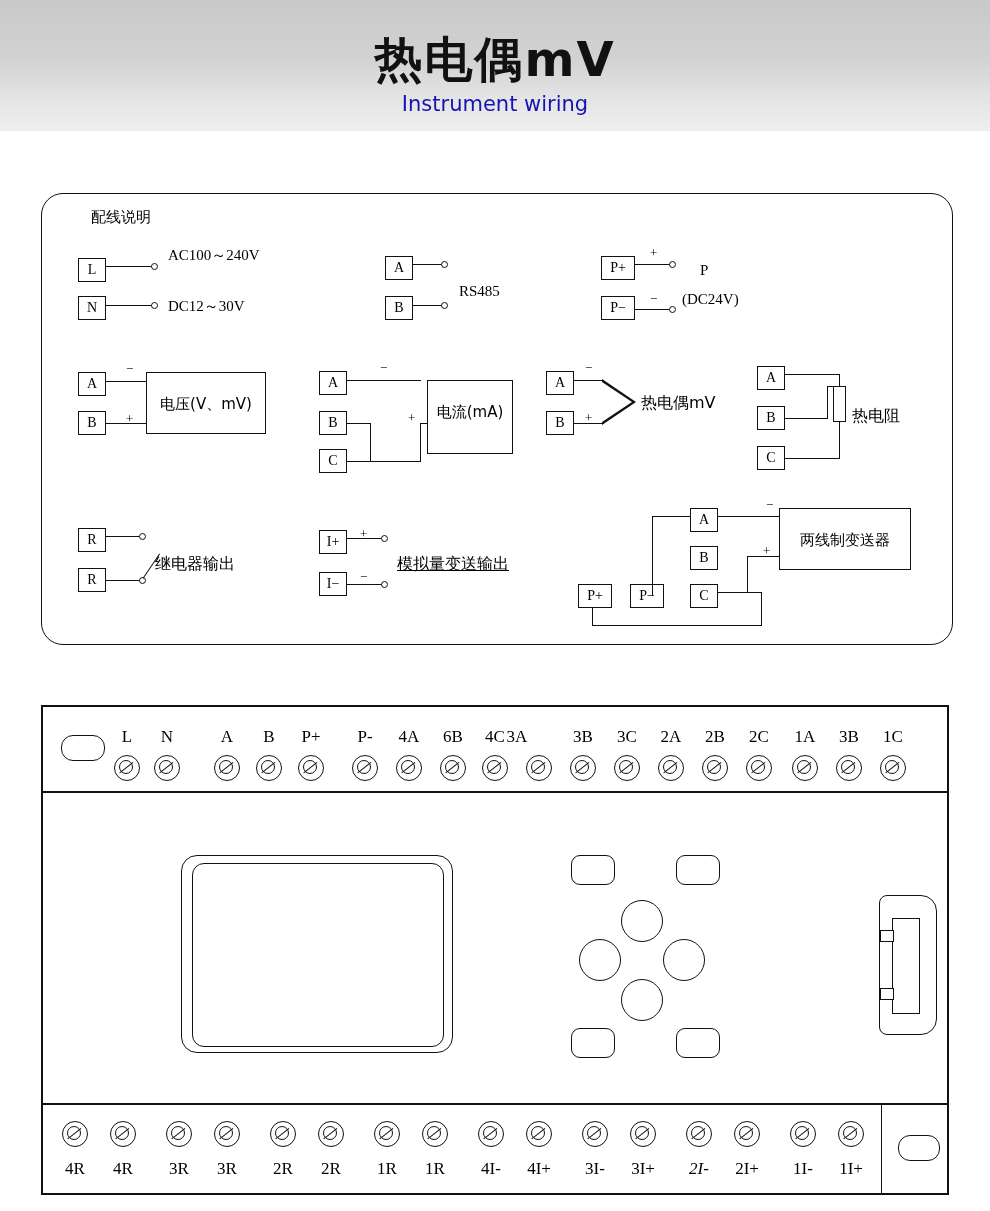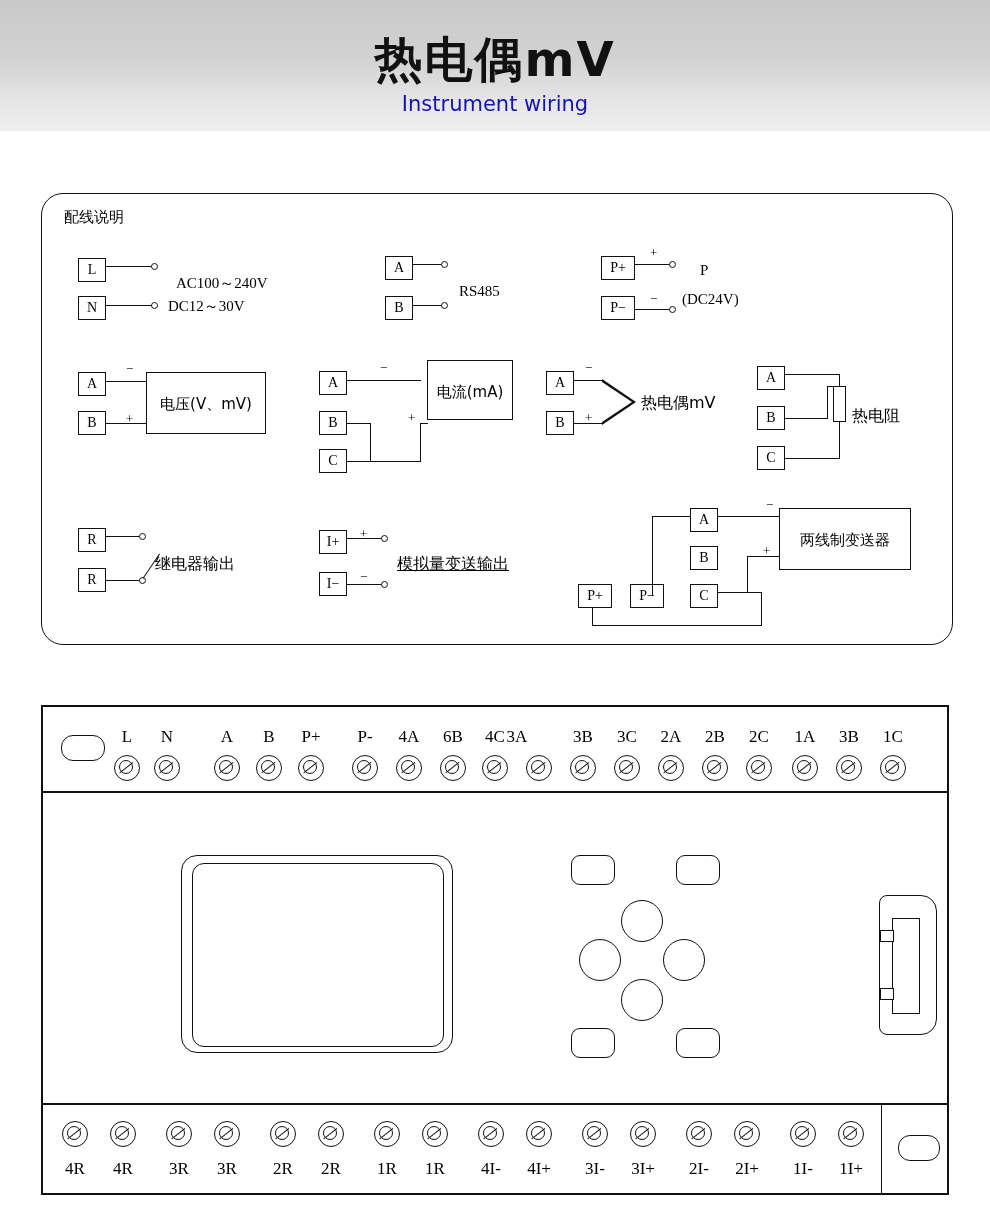--- a/index.html
+++ b/index.html
@@ -37,21 +37,21 @@
 
   
   .panel {
     position: absolute; left: 41px; top: 193px;
     width: 912px; height: 452px;
     border: 1.5px solid #111;
     border-radius: 22px;
     box-sizing: border-box;
   }
   .panel-title {
-    position: absolute; left: 64px; top: 208px;
+    position: absolute; left: 91px; top: 208px;
     font-size: 15px;
     font-family: Liberation Sans, sans-serif;
   }
 
   
   .t {
     position: absolute;
     font-size: 15px;
     white-space: nowrap;
     line-height: 1;
@@ -253,21 +253,21 @@
 
 <div class="panel"></div>
 <div class="panel-title">配线说明</div>
 
 <div class="tb" style="left:78px; top:258px;">L</div>
 <div class="tb" style="left:78px; top:296px;">N</div>
 <div class="h" style="left:106px; top:266px; width:46px;"></div>
 <div class="dot" style="left:151px; top:263px;"></div>
 <div class="h" style="left:106px; top:305px; width:46px;"></div>
 <div class="dot" style="left:151px; top:302px;"></div>
-<div class="t" style="left:168px; top:276px;margin-left:8px;">AC100～240V</div>
+<div class="t" style="left:168px; top:248px;">AC100～240V</div>
 <div class="t" style="left:168px; top:299px;">DC12～30V</div>
 
 <div class="tb" style="left:385px; top:256px;">A</div>
 <div class="tb" style="left:385px; top:296px;">B</div>
 <div class="h" style="left:413px; top:264px; width:30px;"></div>
 <div class="dot" style="left:441px; top:261px;"></div>
 <div class="h" style="left:413px; top:305px; width:30px;"></div>
 <div class="dot" style="left:441px; top:302px;"></div>
 <div class="t" style="left:459px; top:284px;">RS485</div>
 
@@ -295,21 +295,21 @@
 <div class="tb" style="left:319px; top:449px;">C</div>
 <div class="h" style="left:347px; top:380px; width:74px;"></div>
 <div class="t sm" style="left:380px; top:361px;">−</div>
 <div class="t sm" style="left:408px; top:411px;">+</div>
 
 <div class="h" style="left:347px; top:423px; width:24px;"></div>
 <div class="h" style="left:347px; top:461px; width:74px;"></div>
 <div class="v" style="left:370px; top:423px; height:38px;"></div>
 <div class="v" style="left:420px; top:423px; height:38px;"></div>
 <div class="h" style="left:420px; top:423px; width:8px;"></div>
-<div class="blk" style="left:427px; top:360px; width:86px; height:60px; line-height:62px;">电流(mA)</div>
+<div class="blk" style="left:427px; top:380px; width:86px; height:74px; line-height:62px;">电流(mA)</div>
 
 <div class="tb" style="left:546px; top:371px;">A</div>
 <div class="tb" style="left:546px; top:411px;">B</div>
 <div class="h" style="left:574px; top:380px; width:30px;"></div>
 <div class="h" style="left:574px; top:423px; width:30px;"></div>
 <div class="t sm" style="left:585px; top:361px;">−</div>
 <div class="t sm" style="left:585px; top:411px;">+</div>
 <div class="tri" style="left:602px; top:379px;"></div>
 <div class="tri-in" style="left:602px; top:382px;"></div>
 <div class="t cn big" style="left:641px; top:395px;">热电偶mV</div>
@@ -454,21 +454,21 @@
       <div class="term-label" style="left: 376px; top: 452px; width: 32px;">1R</div>
       <div class="screw" style="left: 435px; top: 414px;"></div>
       <div class="term-label" style="left: 432px; top: 452px; width: 32px;">4I-</div>
       <div class="screw" style="left: 483px; top: 414px;"></div>
       <div class="term-label" style="left: 480px; top: 452px; width: 32px;">4I+</div>
       <div class="screw" style="left: 539px; top: 414px;"></div>
       <div class="term-label" style="left: 536px; top: 452px; width: 32px;">3I-</div>
       <div class="screw" style="left: 587px; top: 414px;"></div>
       <div class="term-label" style="left: 584px; top: 452px; width: 32px;">3I+</div>
       <div class="screw" style="left: 643px; top: 414px;"></div>
-      <div class="term-label" style="left: 640px; top: 452px; width: 32px;">2I-</div>
+      <div class="term-label" style="left: 640px; top: 452px; width: 32px; font-style: italic;">2I-</div>
       <div class="screw" style="left: 691px; top: 414px;"></div>
       <div class="term-label" style="left: 688px; top: 452px; width: 32px;">2I+</div>
       <div class="screw" style="left: 747px; top: 414px;"></div>
       <div class="term-label" style="left: 744px; top: 452px; width: 32px;">1I-</div>
       <div class="screw" style="left: 795px; top: 414px;"></div>
       <div class="term-label" style="left: 792px; top: 452px; width: 32px;">1I+</div>
     </div>
 </div>
 
 </body></html>

